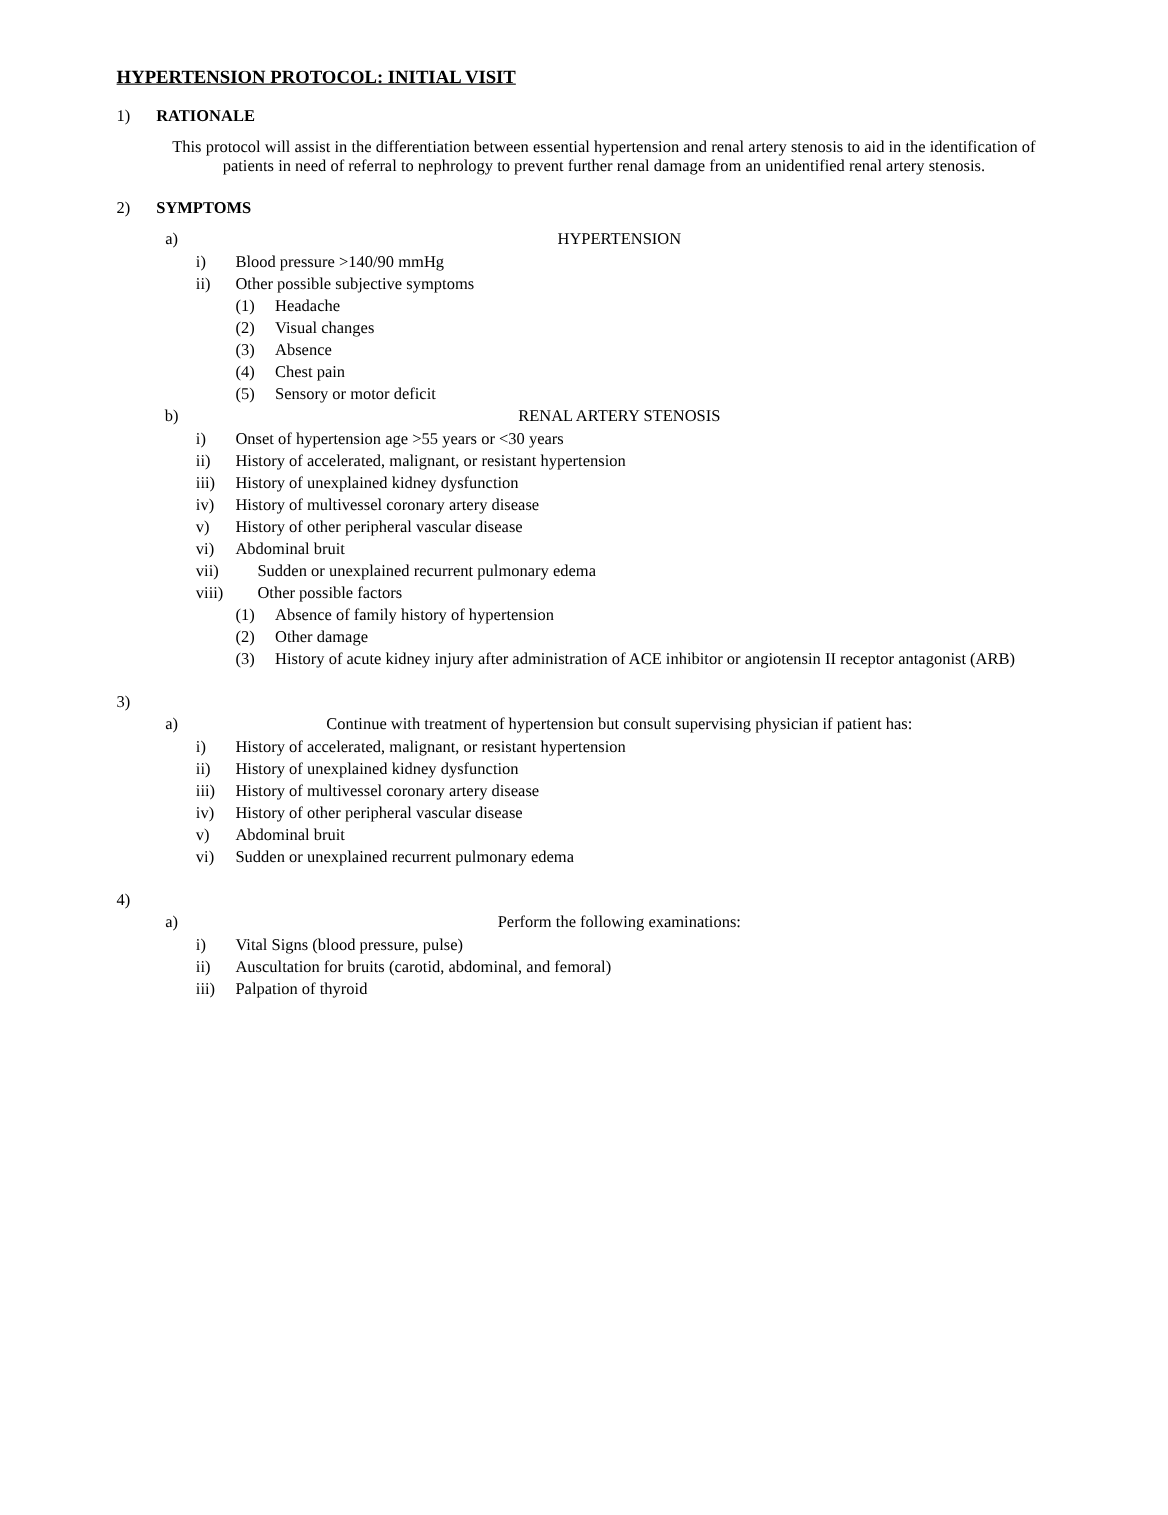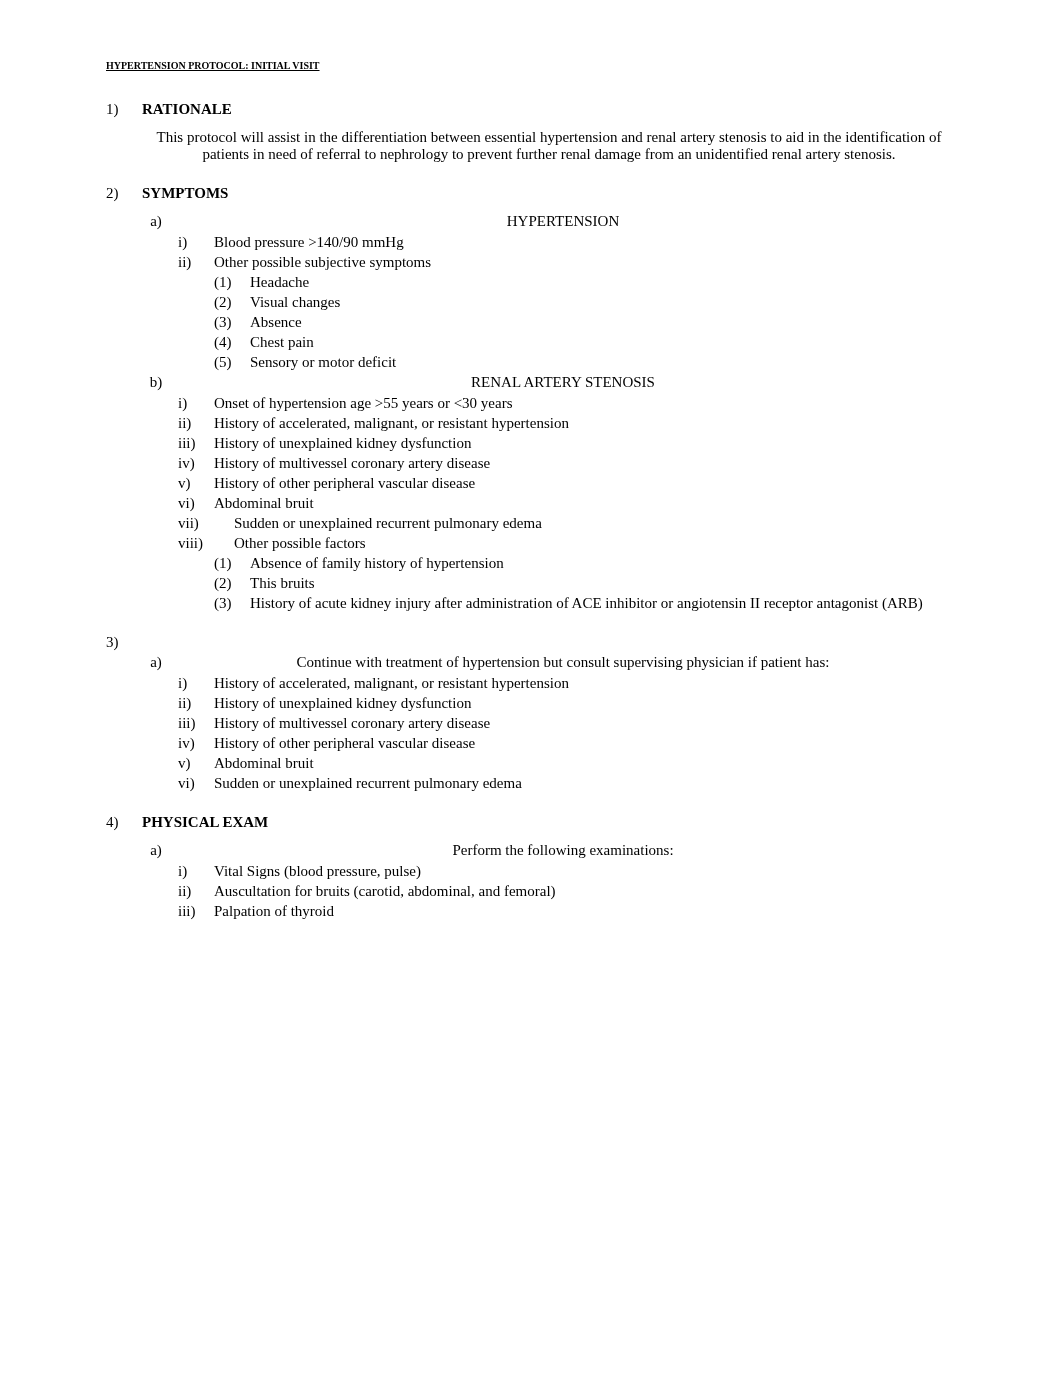--- a/index.html
+++ b/index.html
@@ -32,23 +32,23 @@
     .header-title {
       font-size: 14px;
       color: #555;
     }
     .header-page {
       font-size: 14px;
       color: #000;
     }
     .doc-title {
       font-weight: bold;
-      font-size: 10px;
+      font-size: 17px;
       text-decoration: underline;
-      margin-bottom: 30px;
+      margin-bottom: 18px;
     }
     .section {
       margin-bottom: 22px;
     }
     .section-heading {
       font-weight: bold;
       font-size: 15px;
       margin-bottom: 8px;
     }
     
@@ -196,21 +196,21 @@
       </div>
     </div>
 
     <div class="level-1">
       <div class="list-item">
         <span class="list-label">(1)</span>
         <span class="list-content">Absence of family history of hypertension</span>
       </div>
       <div class="list-item">
         <span class="list-label">(2)</span>
-        <span class="list-content">This bruits</span>
+        <span class="list-content">Other damage</span>
       </div>
       <div class="list-item">
         <span class="list-label">(3)</span>
         <span class="list-content">
           <span>History of acute kidney injury after administration of ACE inhibitor or angiotensin II receptor antagonist (ARB)</span>
         </span>
       </div>
     </div>
   </div>
 
@@ -248,21 +248,20 @@
       <div class="list-item">
         <span class="list-label">vi)</span>
         <span class="list-content">Sudden or unexplained recurrent pulmonary edema</span>
       </div>
     </div>
   </div>
 
   <div class="section">
     <div class="list-item">
       <span class="list-label">4)</span>
-      <span class="section-heading list-content">PHYSICAL EXAM</span>
     </div>
     <div class="level-a">
       <div class="list-item">
         <span class="list-label-narrow">a)</span>
         <span class="list-content">Perform the following examinations:</span>
       </div>
     </div>
     <div class="level-i">
       <div class="list-item">
         <span class="list-label">i)</span>

